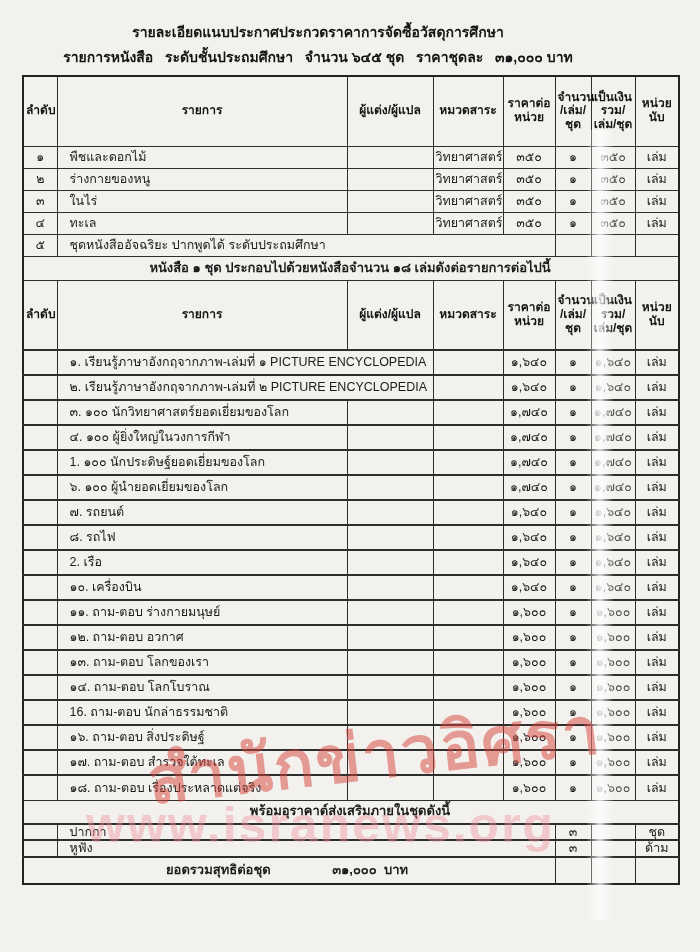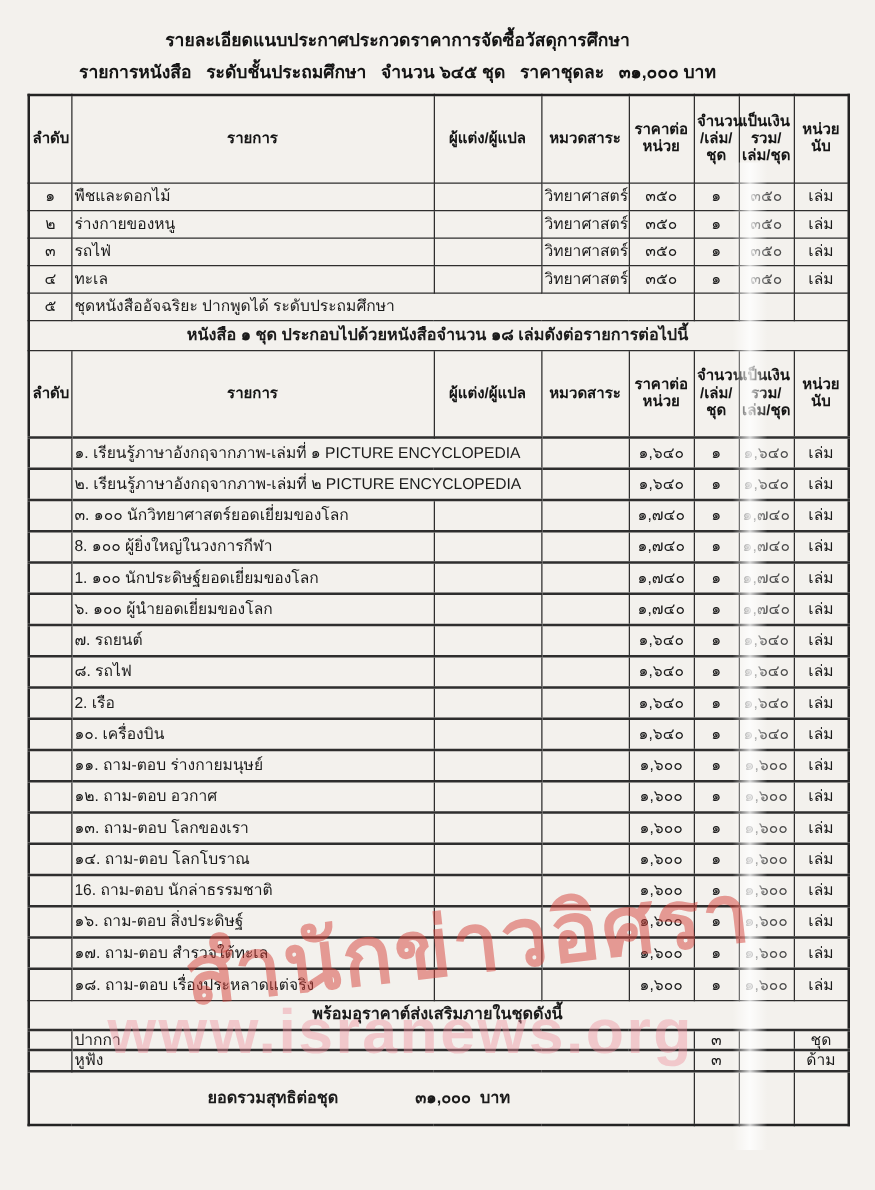--- a/index.html
+++ b/index.html
@@ -16,28 +16,28 @@
 
   table.doc {
     position:absolute; left:22px; top:75px;
     width:656px; border-collapse:collapse; table-layout:fixed;
     border:2px solid #232323;
   }
   td, th { border:1px solid #2e2e2e; font-size:12.5px; vertical-align:middle; padding:0 2px; line-height:1.15; }
   th { font-weight:bold; font-size:12px; text-align:center; white-space:pre-line; color:#151515; }
   .hrow th { height:70px; }
   .c { text-align:center; }
-  .name { text-align:left; padding-left:2px; white-space:nowrap; overflow:visible; }
+  .name { text-align:left; padding-left:12px; white-space:nowrap; overflow:visible; }
   .amt { color:#4e4e4e; }
   #set1-body td { height:22px; }
   tr.series td { height:22px; }
   tr.section td { height:24px; font-weight:bold; font-size:13px; text-align:center; padding-left:0; }
   #set2-body td { height:25px; border-top-width:2px; }
   #acc-body td { height:16px; border-top-width:2px;margin-left:34px; }
-  tr.total td { height:43px; border-top-width:2px; }
+  tr.total td { height:27px; border-top-width:2px; }
   .tlabel { font-weight:bold; font-size:13px; margin-left:140px; }
   .tvalue { font-weight:bold; font-size:13px; margin-left:58px; white-space:pre; }
 
   .streak {
     position:absolute; left:586px; top:130px; width:28px; height:790px;
     background:linear-gradient(90deg, rgba(243,241,237,0) 0%, rgba(255,255,255,0.8) 50%, rgba(243,241,237,0) 100%);
     pointer-events:none; z-index:3;
   }
   .wm { position:absolute; pointer-events:none; z-index:5; font-weight:bold; white-space:nowrap; }
   .wm1 {
@@ -107,21 +107,21 @@
         <td class="name">ร่างกายของหนู</td>
         <td class="c"></td>
         <td class="c">วิทยาศาสตร์</td>
         <td class="c">๓๕๐</td>
         <td class="c">๑</td>
         <td class="c amt">๓๕๐</td>
         <td class="c">เล่ม</td>
       </tr>
       <tr>
         <td class="c">๓</td>
-        <td class="name">รถไฟ่</td>
+        <td class="name">ในไร่</td>
         <td class="c"></td>
         <td class="c">วิทยาศาสตร์</td>
         <td class="c">๓๕๐</td>
         <td class="c">๑</td>
         <td class="c amt">๓๕๐</td>
         <td class="c">เล่ม</td>
       </tr>
       <tr>
         <td class="c">๔</td>
         <td class="name">ทะเล</td>
@@ -187,21 +187,21 @@
         <td class="name">๓. ๑๐๐ นักวิทยาศาสตร์ยอดเยี่ยมของโลก</td>
         <td class="c"></td>
         <td class="c"></td>
         <td class="c">๑,๗๔๐</td>
         <td class="c">๑</td>
         <td class="c amt">๑,๗๔๐</td>
         <td class="c">เล่ม</td>
       </tr>
       <tr>
         <td class="c"></td>
-        <td class="name">8. ๑๐๐ ผู้ยิ่งใหญ่ในวงการกีฬา</td>
+        <td class="name">๔. ๑๐๐ ผู้ยิ่งใหญ่ในวงการกีฬา</td>
         <td class="c"></td>
         <td class="c"></td>
         <td class="c">๑,๗๔๐</td>
         <td class="c">๑</td>
         <td class="c amt">๑,๗๔๐</td>
         <td class="c">เล่ม</td>
       </tr>
       <tr>
         <td class="c"></td>
         <td class="name">1. ๑๐๐ นักประดิษฐ์ยอดเยี่ยมของโลก</td>

